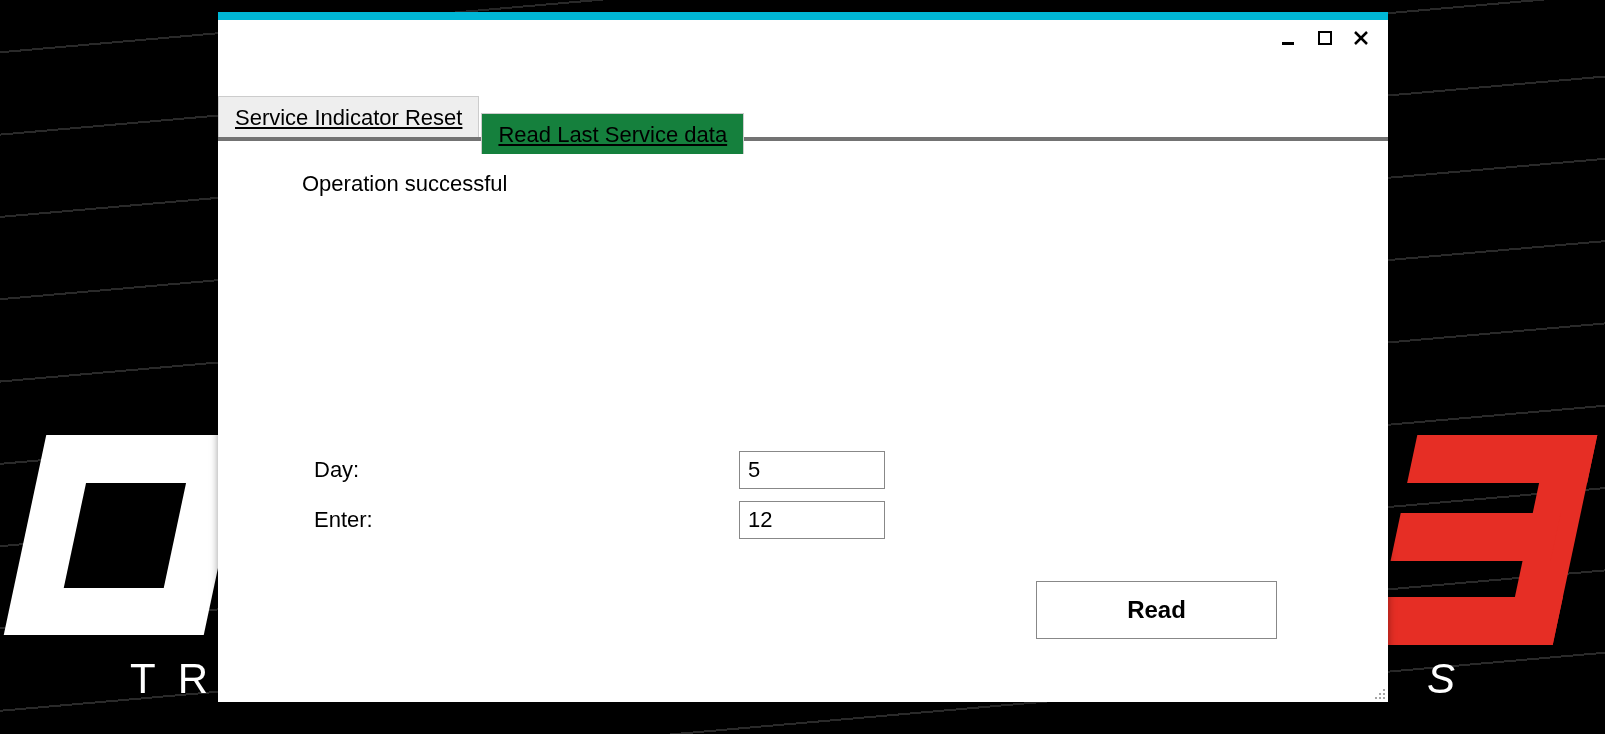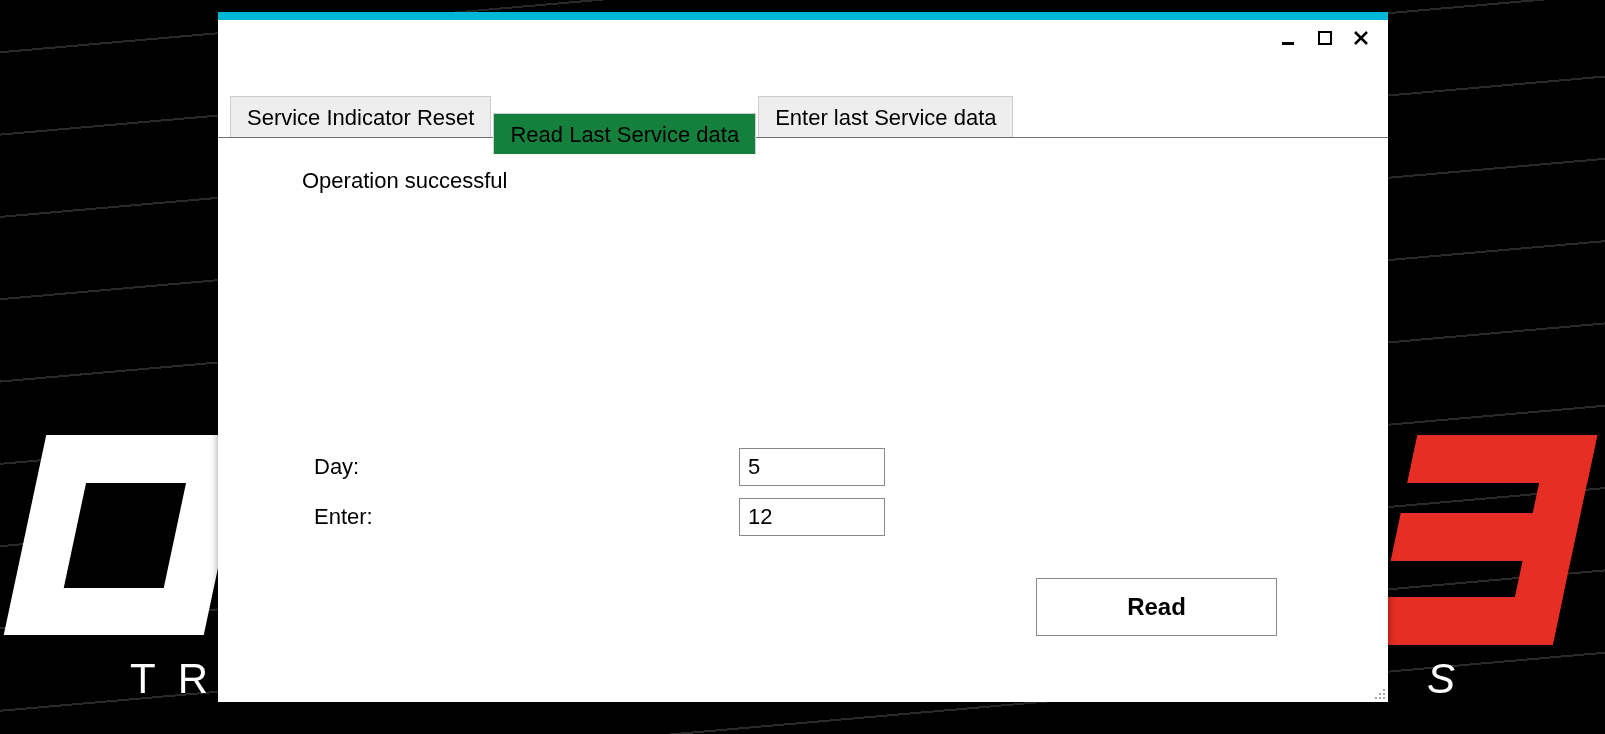--- a/index.html
+++ b/index.html
@@ -139,23 +139,24 @@
       justify-content: center;
       cursor: pointer;
       font-size: 18px;
       font-weight: bold;
       color: #000;
     }
     .title-controls svg { display: block; }
 
     .tabs {
       display: flex;
-      border-bottom: 1px solid #737373;
+      border-bottom: 4px solid #737373;
       margin-top: 40px;
-      padding-left: 12px;
+      padding-left: 0;
+      text-decoration: underline;
     }
     .tab {
       padding: 8px 16px 6px 16px;
       font-size: 22px;
       cursor: pointer;
       border: 1px solid transparent;
       border-bottom: none;
       background: #eee;
       margin-right: 2px;
       color: #000;
@@ -266,21 +267,20 @@
       <svg width="14" height="14" viewBox="0 0 14 14">
           <line x1="1" y1="1" x2="13" y2="13" stroke="#000" stroke-width="2.5"></line>
           <line x1="13" y1="1" x2="1" y2="13" stroke="#000" stroke-width="2.5"></line>
         </svg>
     </div>
   </div>
 
   <div class="tabs">
     <div class="tab inactive">Service Indicator Reset</div>
     <div class="tab active">Read Last Service data</div>
-    <div class="tab inactive">Enter last Service data</div>
   </div>
 
   <div class="tabcontent">
     <div class="status-msg">Operation successful</div>
 
     <div class="form-area">
       <div class="form-row">
         <div class="form-label">Day:</div>
         <input class="form-input" type="text" value="5" style="">
       </div>

